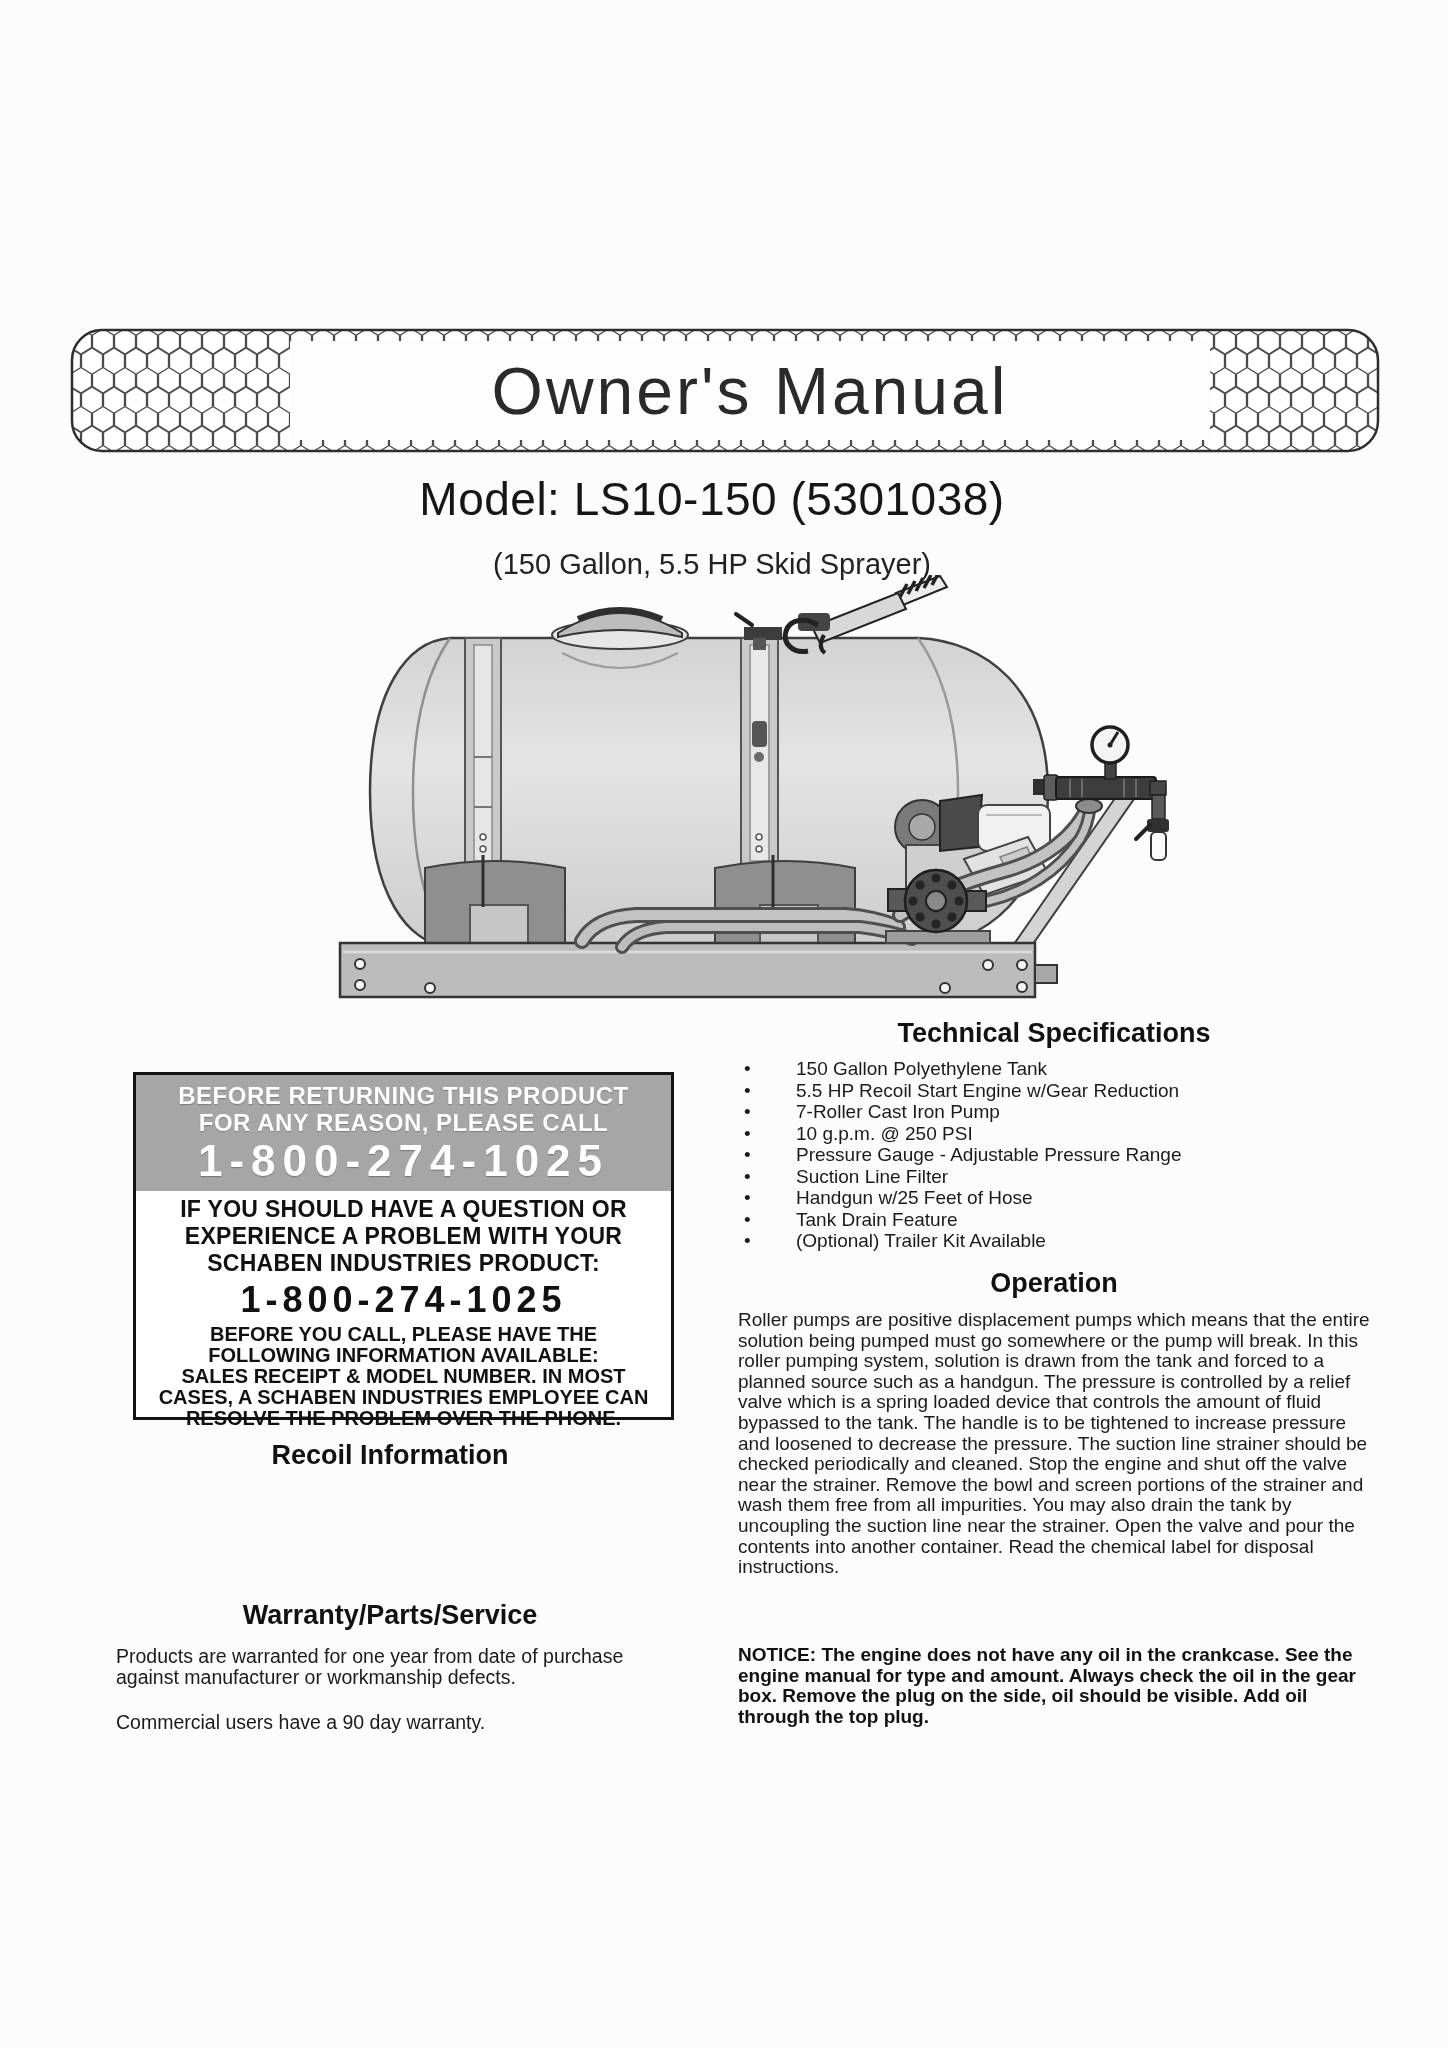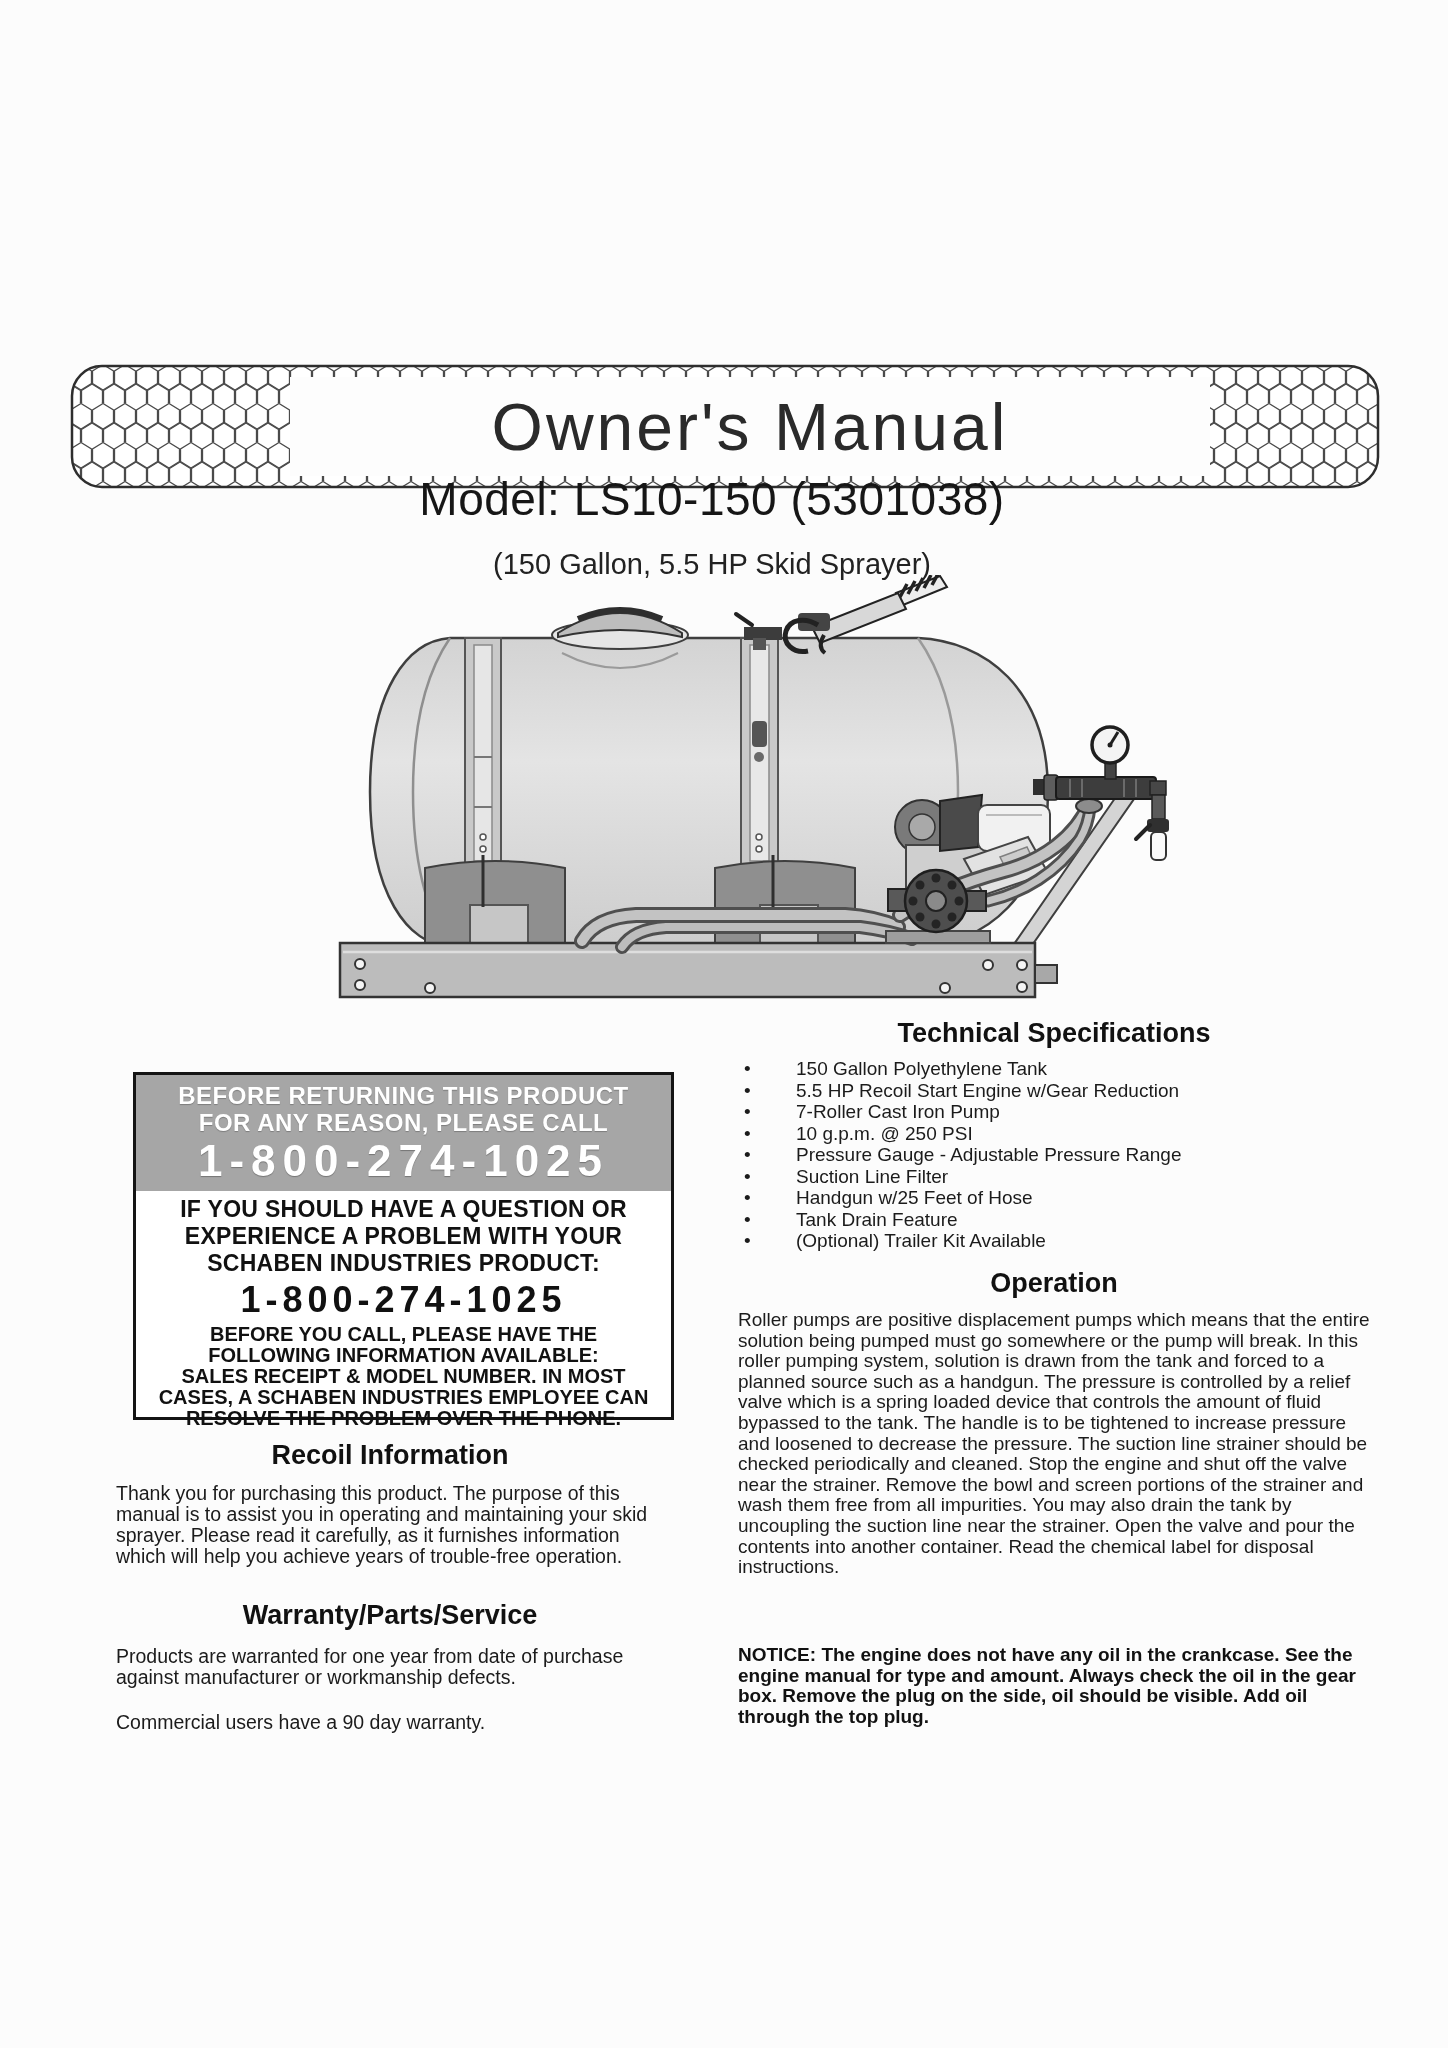--- a/index.html
+++ b/index.html
@@ -7,21 +7,21 @@
   .page {
     position:relative;
     width:1448px; height:2048px;
     margin:0 auto;
     background:#fcfcfc;
     font-family:"Liberation Sans","DejaVu Sans",sans-serif;
     color:#1c1c1c;
     overflow:hidden;
   }
   
-  .banner { position:absolute; left:70px; top:364px; width:1310px; height:125px; }
+  .banner { position:absolute; left:70px; top:328px; width:1310px; height:125px; }
   .banner svg { position:absolute; left:0; top:0; }
   .banner-titlebox {
     position:absolute; left:220px; top:13px; width:920px; height:99px;
     background:#fdfdfd;
     display:flex; align-items:center; justify-content:center;
   }
   .banner-title {
     font-size:66px; font-weight:500; letter-spacing:3px; color:#2a2a2a;
     white-space:nowrap;
   }
@@ -250,21 +250,20 @@
       <div class="cb-phone-2">1-800-274-1025</div>
       <div class="cb-note">BEFORE YOU CALL, PLEASE HAVE THE</div>
       <div class="cb-note">FOLLOWING INFORMATION AVAILABLE:</div>
       <div class="cb-note">SALES RECEIPT &amp; MODEL NUMBER. IN MOST</div>
       <div class="cb-note">CASES, A SCHABEN INDUSTRIES EMPLOYEE CAN</div>
       <div class="cb-note">RESOLVE THE PROBLEM OVER THE PHONE.</div>
     </div>
   </div>
 
   <div class="section-heading" style="left:100px; top:1440px; width:580px;">Recoil Information</div>
-  <div class="body-text" style="left:116px; top:1483px; width:556px;">Thank you for purchasing this product. The purpose of this manual is to assist you in operating and maintaining your skid sprayer. Please read it carefully, as it furnishes information which will help you achieve years of trouble-free operation.</div>
 
   <div class="section-heading" style="left:100px; top:1600px; width:580px;">Warranty/Parts/Service</div>
   <div class="body-text" style="left:116px; top:1646px; width:556px;">Products are warranted for one year from date of purchase against manufacturer or workmanship defects.</div>
   <div class="body-text" style="left:116px; top:1712px; width:556px;">Commercial users have a 90 day warranty.</div>
 
   <div class="section-heading" style="left:740px; top:1018px; width:628px;">Technical Specifications</div>
   <ul class="spec-list">
     <li>150 Gallon Polyethylene Tank</li>
     <li>5.5 HP Recoil Start Engine w/Gear Reduction</li>
     <li>7-Roller Cast Iron Pump</li>

